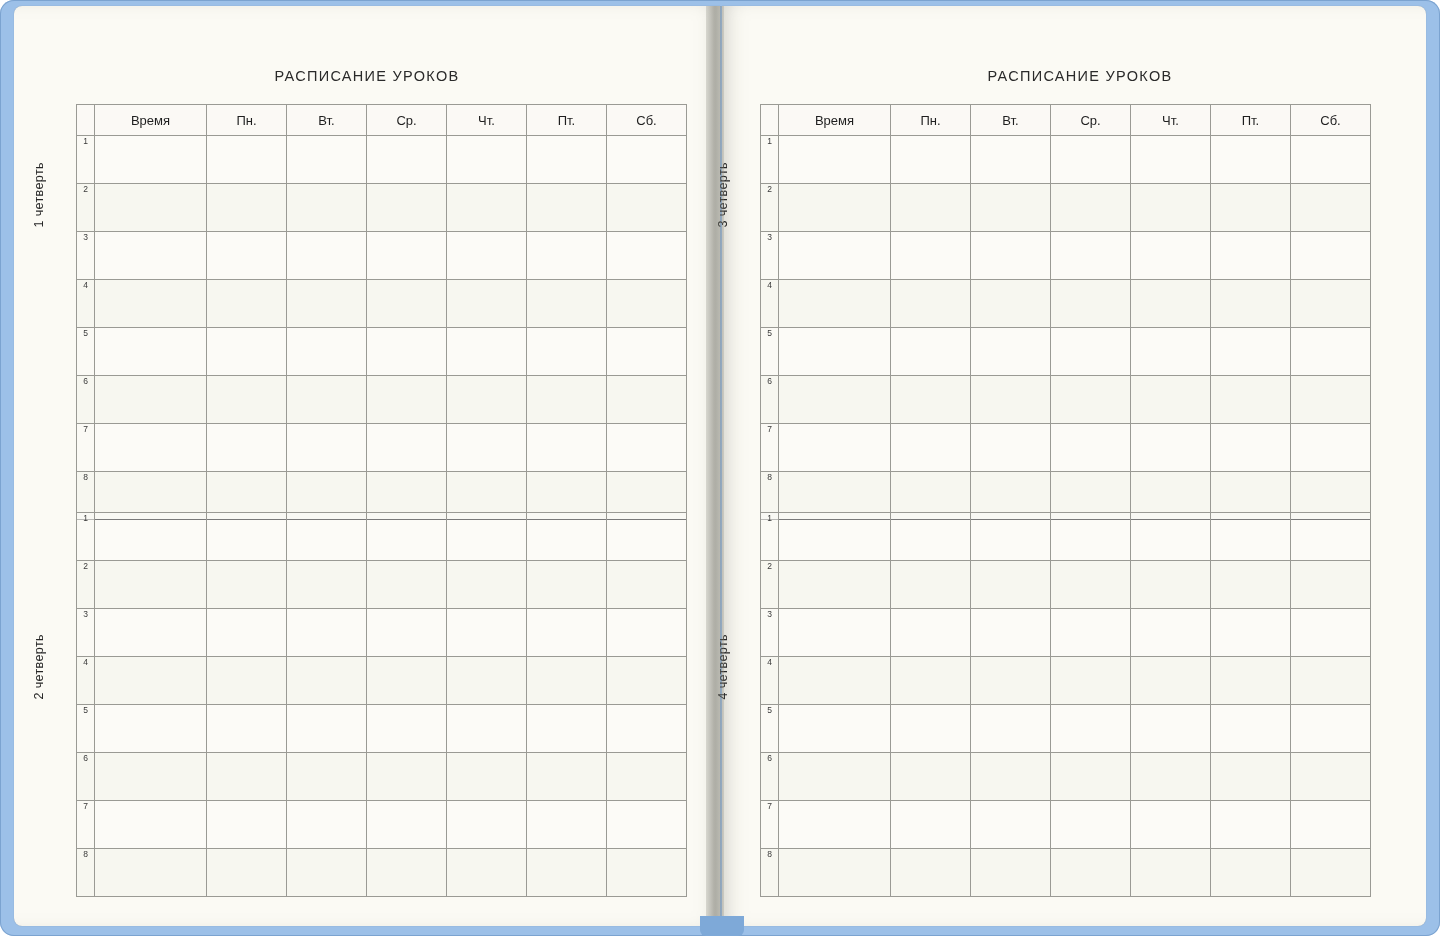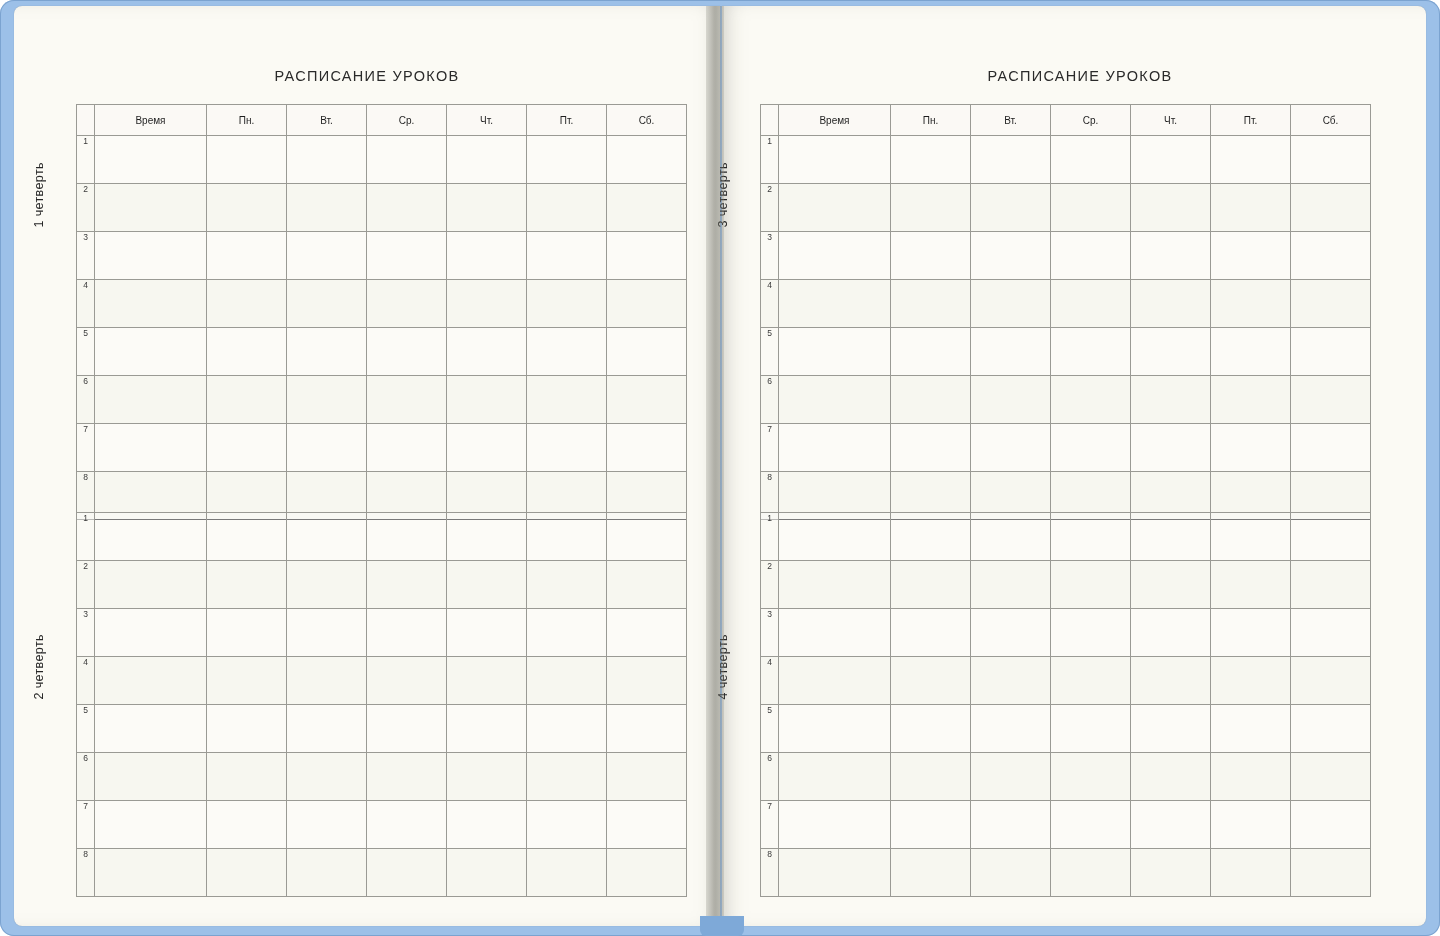--- a/index.html
+++ b/index.html
@@ -121,21 +121,21 @@
     border-collapse: collapse;
     table-layout: fixed;
     background: rgba(255,255,255,0.25);
   }
   table.sched th, table.sched td {
     border: 1px solid #9a9a94;
     padding: 0;
   }
   table.sched thead th {
     height: 30px;
-    font-size: 10px;
+    font-size: 13px;
     font-weight: 400;
     color: #1f1f1f;
     background: rgba(250,249,243,0.6);
   }
   table.sched tbody td {
     height: 47px;
   }
   td.numcell {
     width: 17px;
     font-size: 8.5px;

